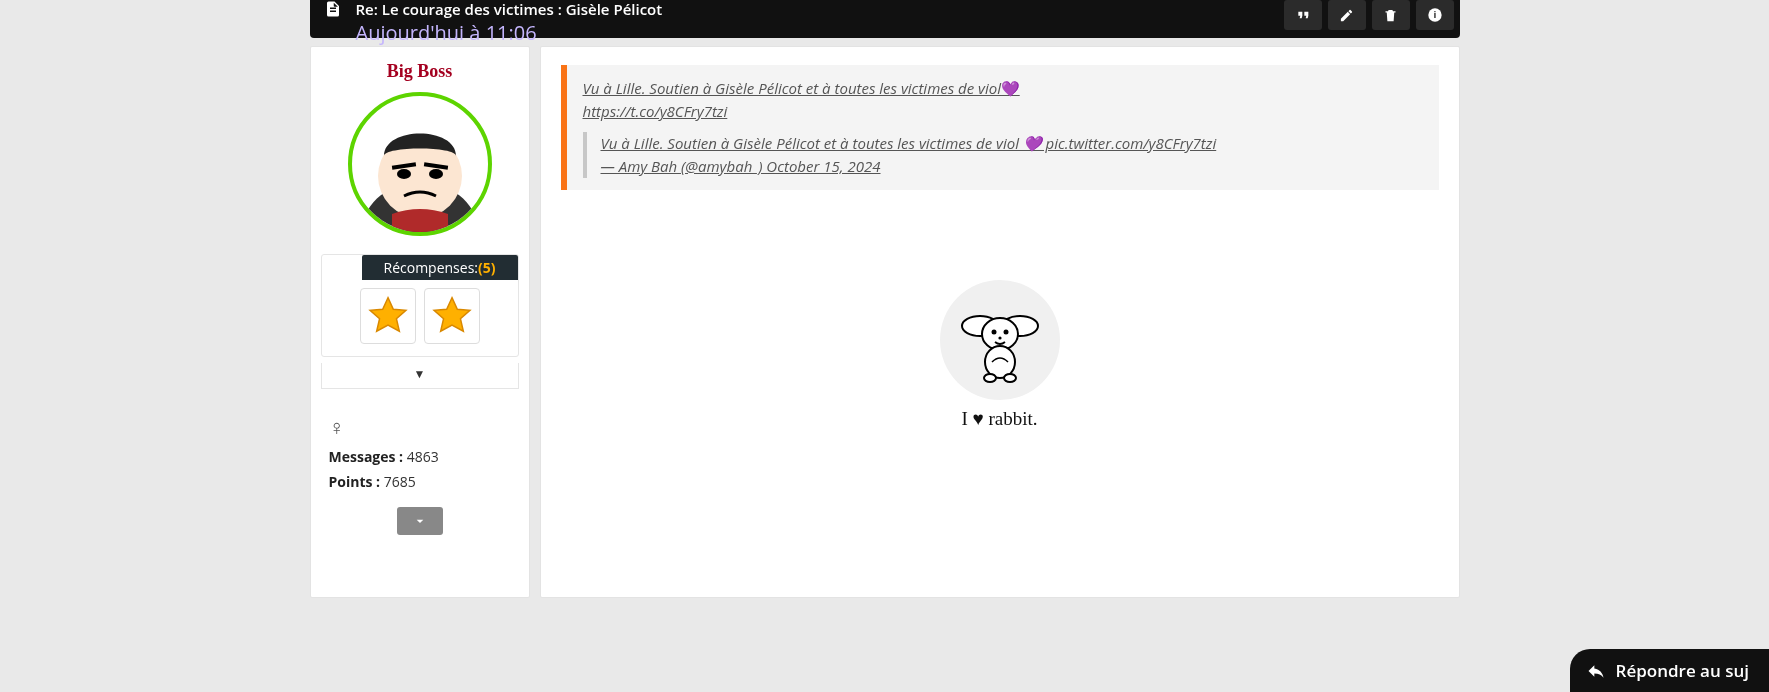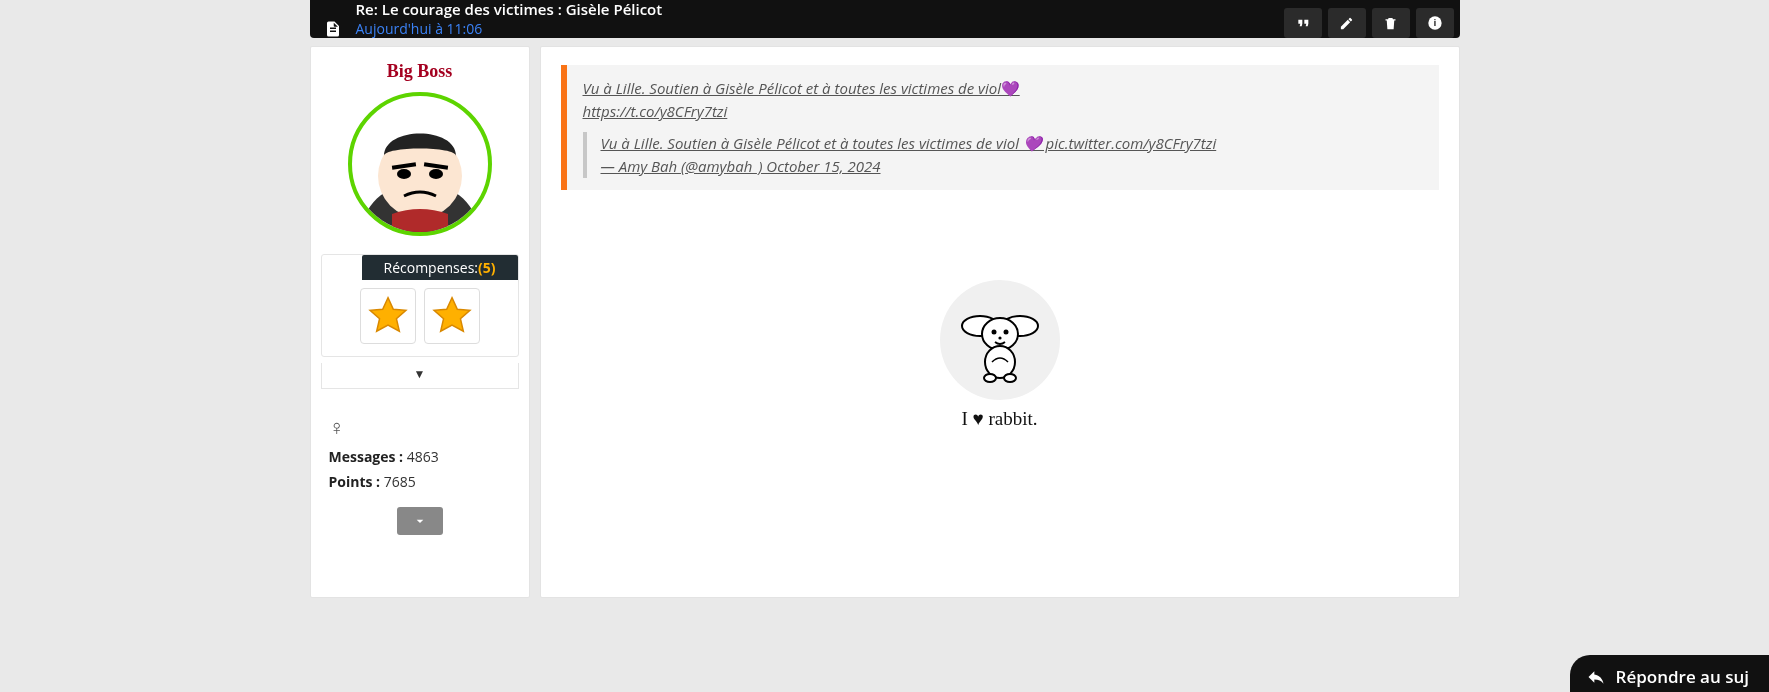--- a/index.html
+++ b/index.html
@@ -12,28 +12,28 @@
   }
 
   .page-wrap { width: 1150px; margin: 0 auto; }
 
   
   .post-header {
     background: #111;
     color: #ddd;
     height: 38px;
     display: flex;
-    align-items: flex-end;
+    align-items: flex-start;
     padding: 0 6px 0 14px;
     border-radius: 0 0 4px 4px;
   }
   .post-header .doc-icon { color: #fff; margin-right: 14px; display:flex; align-items:center; }
   .post-header .title-block { flex: 1; line-height: 1.3; }
   .post-header .title-line1 { font-size: 15px; color: #fff; font-weight: 600; }
-  .post-header .title-line2 { font-size: 14px; color: #3b82f6; }
+  .post-header .title-line2 { font-size: 20px; color: #c4b5fd; }
   .header-actions { display: flex; }
   .hact-btn {
     width: 38px; height: 30px;
     background: #2b2b2b;
     color: #fff;
     display: flex; align-items: center; justify-content: center;
     margin-left: 6px;
     border-radius: 3px;
     cursor: pointer;
     font-size: 16px;
@@ -181,21 +181,21 @@
     font-size: 19px;
     color: #111;
   }
 
   
   .reply-float {
     position: fixed;
     bottom: 0; right: 0;
     background: #111;
     color: #fff;
-    padding: 10px 20px 4px 16px;
+    padding: 10px 20px 10px 16px;
     border-radius: 20px 0 0 0;
     display:flex; align-items:center; gap:10px;
     font-size: 17px;
     font-weight:600;
     cursor:pointer;
   }
 </style>
 </head>
 <body>
 

